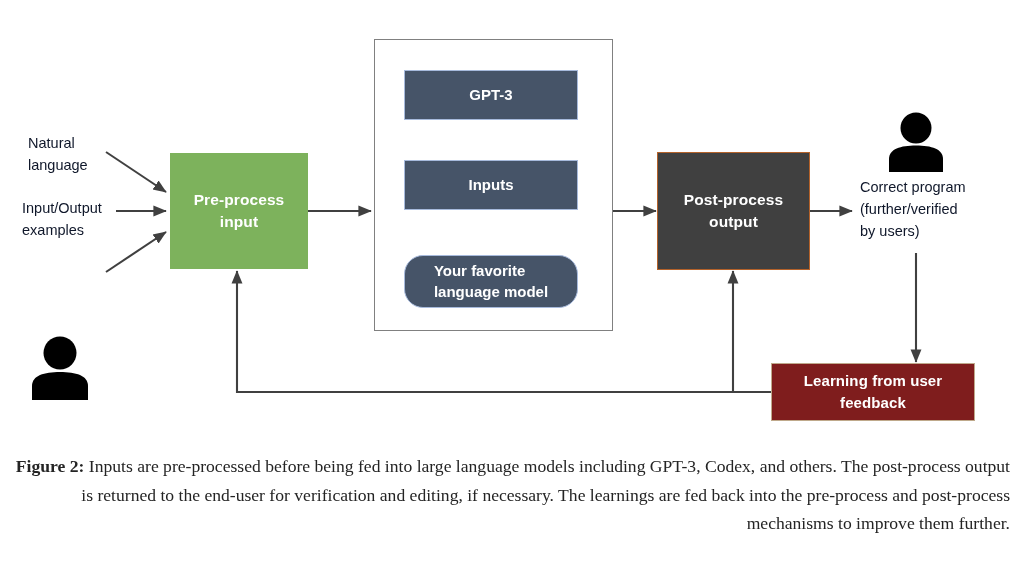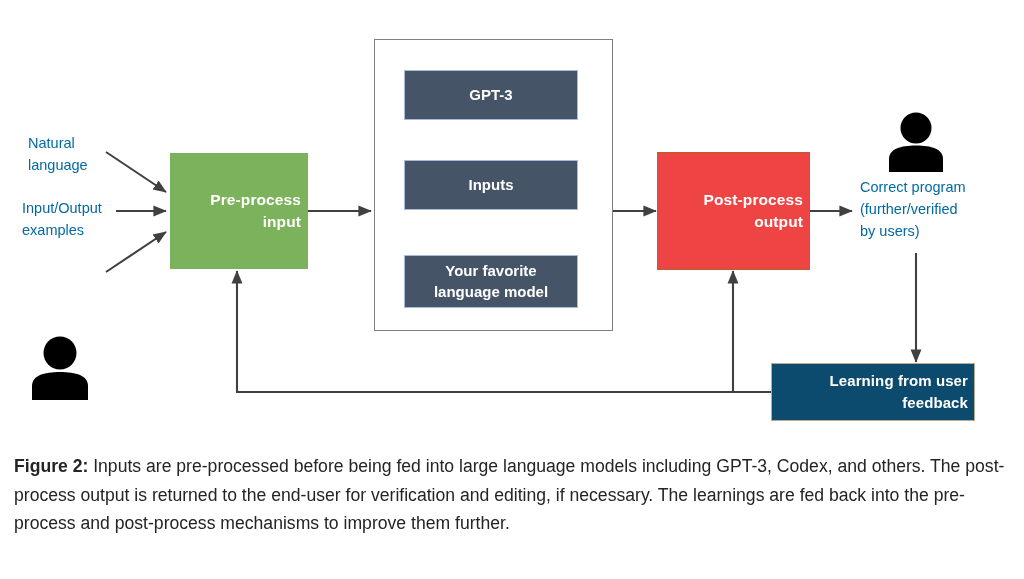--- a/index.html
+++ b/index.html
@@ -44,32 +44,31 @@
   }
 
   
   .proc-box {
     color: #ffffff;
     font-weight: bold;
     font-size: 15.5px;
     line-height: 1.45;
     letter-spacing: .1px;
     padding: 4px 6px;
-    text-align: right;
   }
   .proc-green {
     background: #7DB25C;
     border: 1px solid #7DB25C;
   }
   .proc-orange {
-    background: #ef4444;
+    background: #404040;
     border: 1px solid #B4622A;
   }
   .proc-blue {
-    background: #0c4a6e;
+    background: #7f1d1d;
     border: 1px solid #BFA98B;
     font-size: 15px;
   }
 
   
   .model-frame {
     position: absolute;
     box-sizing: border-box;
     background: #ffffff;
     border: 1.5px solid #808080;
@@ -79,46 +78,46 @@
     box-sizing: border-box;
     background: #465468;
     border: 1.5px solid #A7BADC;
     color: #ffffff;
     font-weight: bold;
     font-size: 15px;
     line-height: 1.35;
     display: flex;
     align-items: center;
     justify-content: center;
-    text-align: center;
+    text-align: left;
     padding: 2px 6px;
   }
 
   
   .label {
     position: absolute;
     font-size: 14.5px;
     line-height: 1.5;
-    color: #0369a1;
+    color: #0f172a;
     white-space: pre-line;
   }
 
   
   .person {
     position: absolute;
   }
 
   
   #caption {
     position: absolute;
     left: 14px;
     top: 452px;
     width: 996px;
-    text-align: left;
-    font-family: Liberation Sans, sans-serif;
+    text-align: right;
+    font-family: Liberation Serif, serif;
     font-size: 17.6px;
     line-height: 1.62;
     color: #242424;
   }
   #caption .cap-label {
     font-weight: bold;
   }
 </style>
 </head>
 <body>
@@ -167,21 +166,21 @@
 
   <div class="node proc-box proc-green" style="left:170px; top:153px; width:138px; height:116px;">Pre-process
 input</div>
 
   <div class="model-frame" style="left:374px; top:39px; width:239px; height:292px;"></div>
 
   <div class="model-box" style="left:404px; top:70px; width:174px; height:50px;">GPT-3</div>
 
   <div class="model-box" style="left:404px; top:160px; width:174px; height:50px;">Inputs</div>
 
-  <div class="model-box" style="left:404px; top:255px; width:174px; height:53px; white-space:pre-line;">Your favorite
+  <div class="model-box" style="left:404px; top:255px; width:174px; height:53px; white-space:pre-line;border-radius:19px;">Your favorite
 language model</div>
 
   <div class="node proc-box proc-orange" style="left:657px; top:152px; width:153px; height:118px;">Post-process
 output</div>
 
   <div class="person" style="left:880px; top:110px; width:72px; height:64px;">
     <svg width="72" height="64" viewBox="0 0 72 64">
       <circle cx="36" cy="18" r="15.5" fill="#000000"></circle>
       <path d="M9,62 L9,49 C9,39 20.5,35.5 36,35.5 C51.5,35.5 63,39 63,49 L63,62 Z" fill="#000000"></path>
     </svg>

